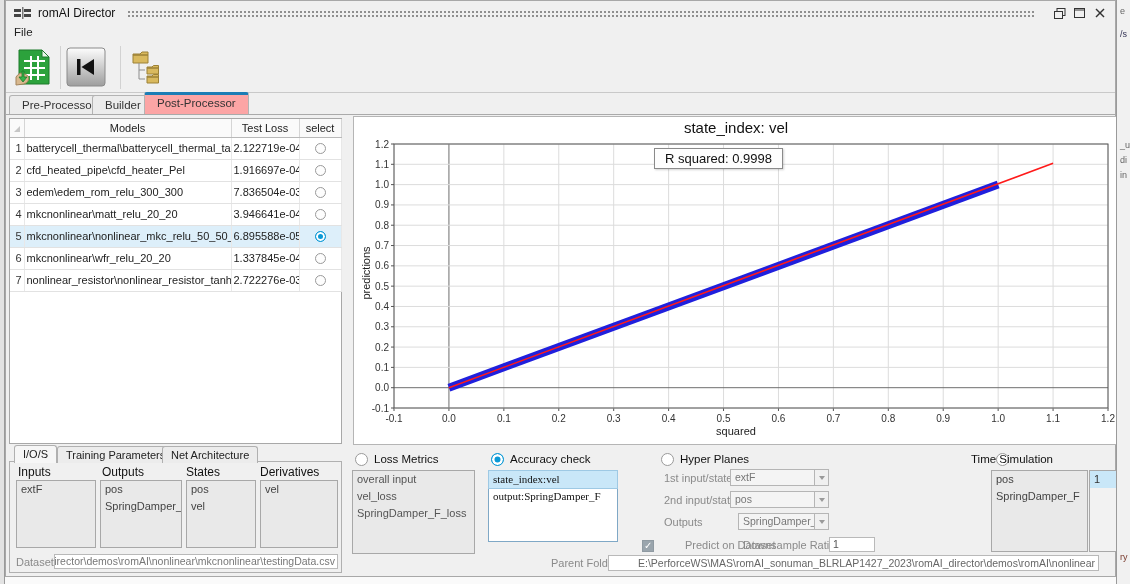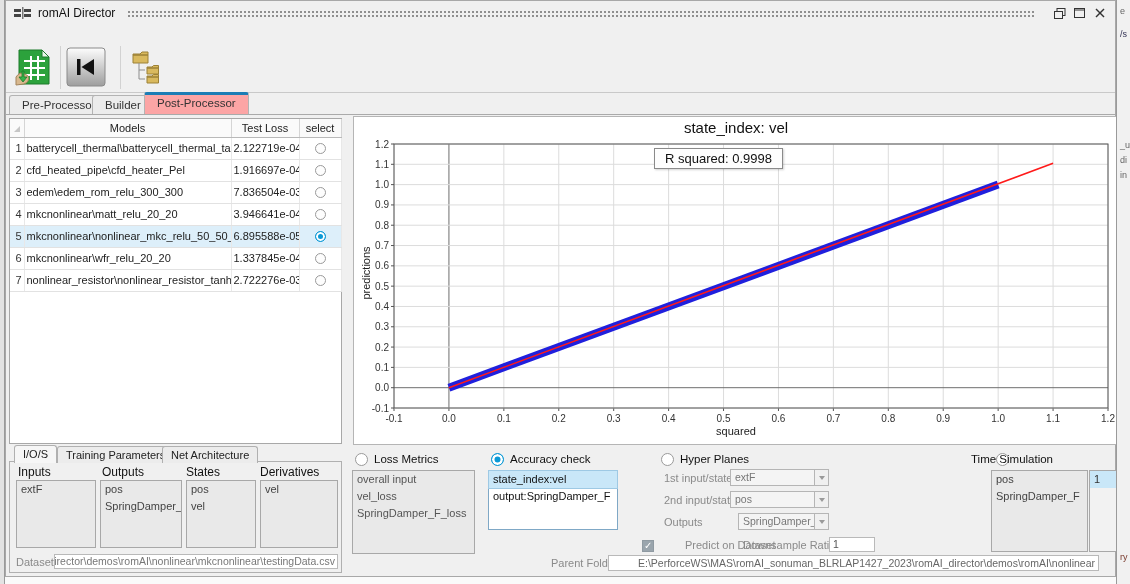--- a/index.html
+++ b/index.html
@@ -83,21 +83,21 @@
                    font-size:10.5px; color:#777; white-space:nowrap; overflow:hidden; direction:rtl; text-align:left; padding:0 2px; line-height:13px; }
 
   .grp-radio { position:absolute; width:13px; height:13px; border-radius:50%; border:1px solid #9a9a9a; background:#fff; }
   .grp-radio.on { border-color:#0b99d6; background:#0b99d6; box-shadow:inset 0 0 0 2.5px #fff; }
   .grp-label { position:absolute; font-size:11.5px; color:#111; white-space:nowrap; }
 
   .lm-radio { left:349px; top:452px; } .lm-label { left:368px; top:452px; }
   .lm-box { position:absolute; left:346px; top:469px; width:123px; height:84px; background:#e9e9e9; border:1px solid #a8a8a8; color:#555; }
 
   .ac-radio { left:485px; top:452px; } .ac-label { left:504px; top:452px; }
-  .ac-box { position:absolute; left:482px; top:469px; width:130px; height:60px; background:#fff; border:1px solid #7fa8c6; color:#111; }
+  .ac-box { position:absolute; left:482px; top:469px; width:130px; height:72px; background:#fff; border:1px solid #7fa8c6; color:#111;font-family:Liberation Serif, serif; }
   .ac-box .li.sel { background:#c9e7f8; outline:1px solid #9ec9e4; }
 
   .hp-radio { left:655px; top:452px; } .hp-label { left:674px; top:452px; }
   .hp-row-label { position:absolute; font-size:11px; color:#8a8a8a; white-space:nowrap; }
   .hpl-0 { left:658px; top:471px; } .hpl-1 { left:658px; top:493px; } .hpl-2 { left:658px; top:515px; }
   .dd { position:absolute; height:17px; display:flex; }
   .dd-0 { left:724px; top:468px; width:99px; } .dd-1 { left:724px; top:490px; width:99px; } .dd-2 { left:732px; top:512px; width:91px; }
   .dd .val { flex:1; background:#f4f4f4; border:1px solid #b5b5b5; color:#777; font-size:10.5px; padding:1px 4px; white-space:nowrap; overflow:hidden; }
   .dd .arr { width:14px; background:#f0f0f0; border:1px solid #b5b5b5; border-left:none; display:flex; align-items:center; justify-content:center; }
   .dd .arr::after { content:""; width:0; height:0; border-left:3.5px solid transparent; border-right:3.5px solid transparent; border-top:4px solid #9a9a9a; }
@@ -152,20 +152,23 @@
           </svg>
       </span>
       <span class="winbtn">
         <svg width="10" height="10" viewBox="0 0 10 10">
             <line x1="1" y1="1" x2="9" y2="9" stroke="#333" stroke-width="1.4"></line>
             <line x1="9" y1="1" x2="1" y2="9" stroke="#333" stroke-width="1.4"></line>
           </svg>
       </span>
     </div>
 
+    <div class="menubar">
+      <span class="menu-item">File</span>
+    </div>
 
     <div class="toolbar">
       <span class="tbtn tb-import">
         <svg width="40" height="40" viewBox="0 0 40 40">
           <path d="M5 3 h23 l7 7 v27 H5 z" fill="#2ca23c" stroke="#1d7a2a"></path>
           <path d="M28 3 l7 7 h-7 z" fill="#e9f6ea" stroke="#1d7a2a"></path>
           <g stroke="#ffffff" stroke-width="2">
             <line x1="10" y1="14" x2="31" y2="14"></line>
               <line x1="10" y1="21" x2="31" y2="21"></line>
               <line x1="10" y1="28" x2="31" y2="28"></line>

